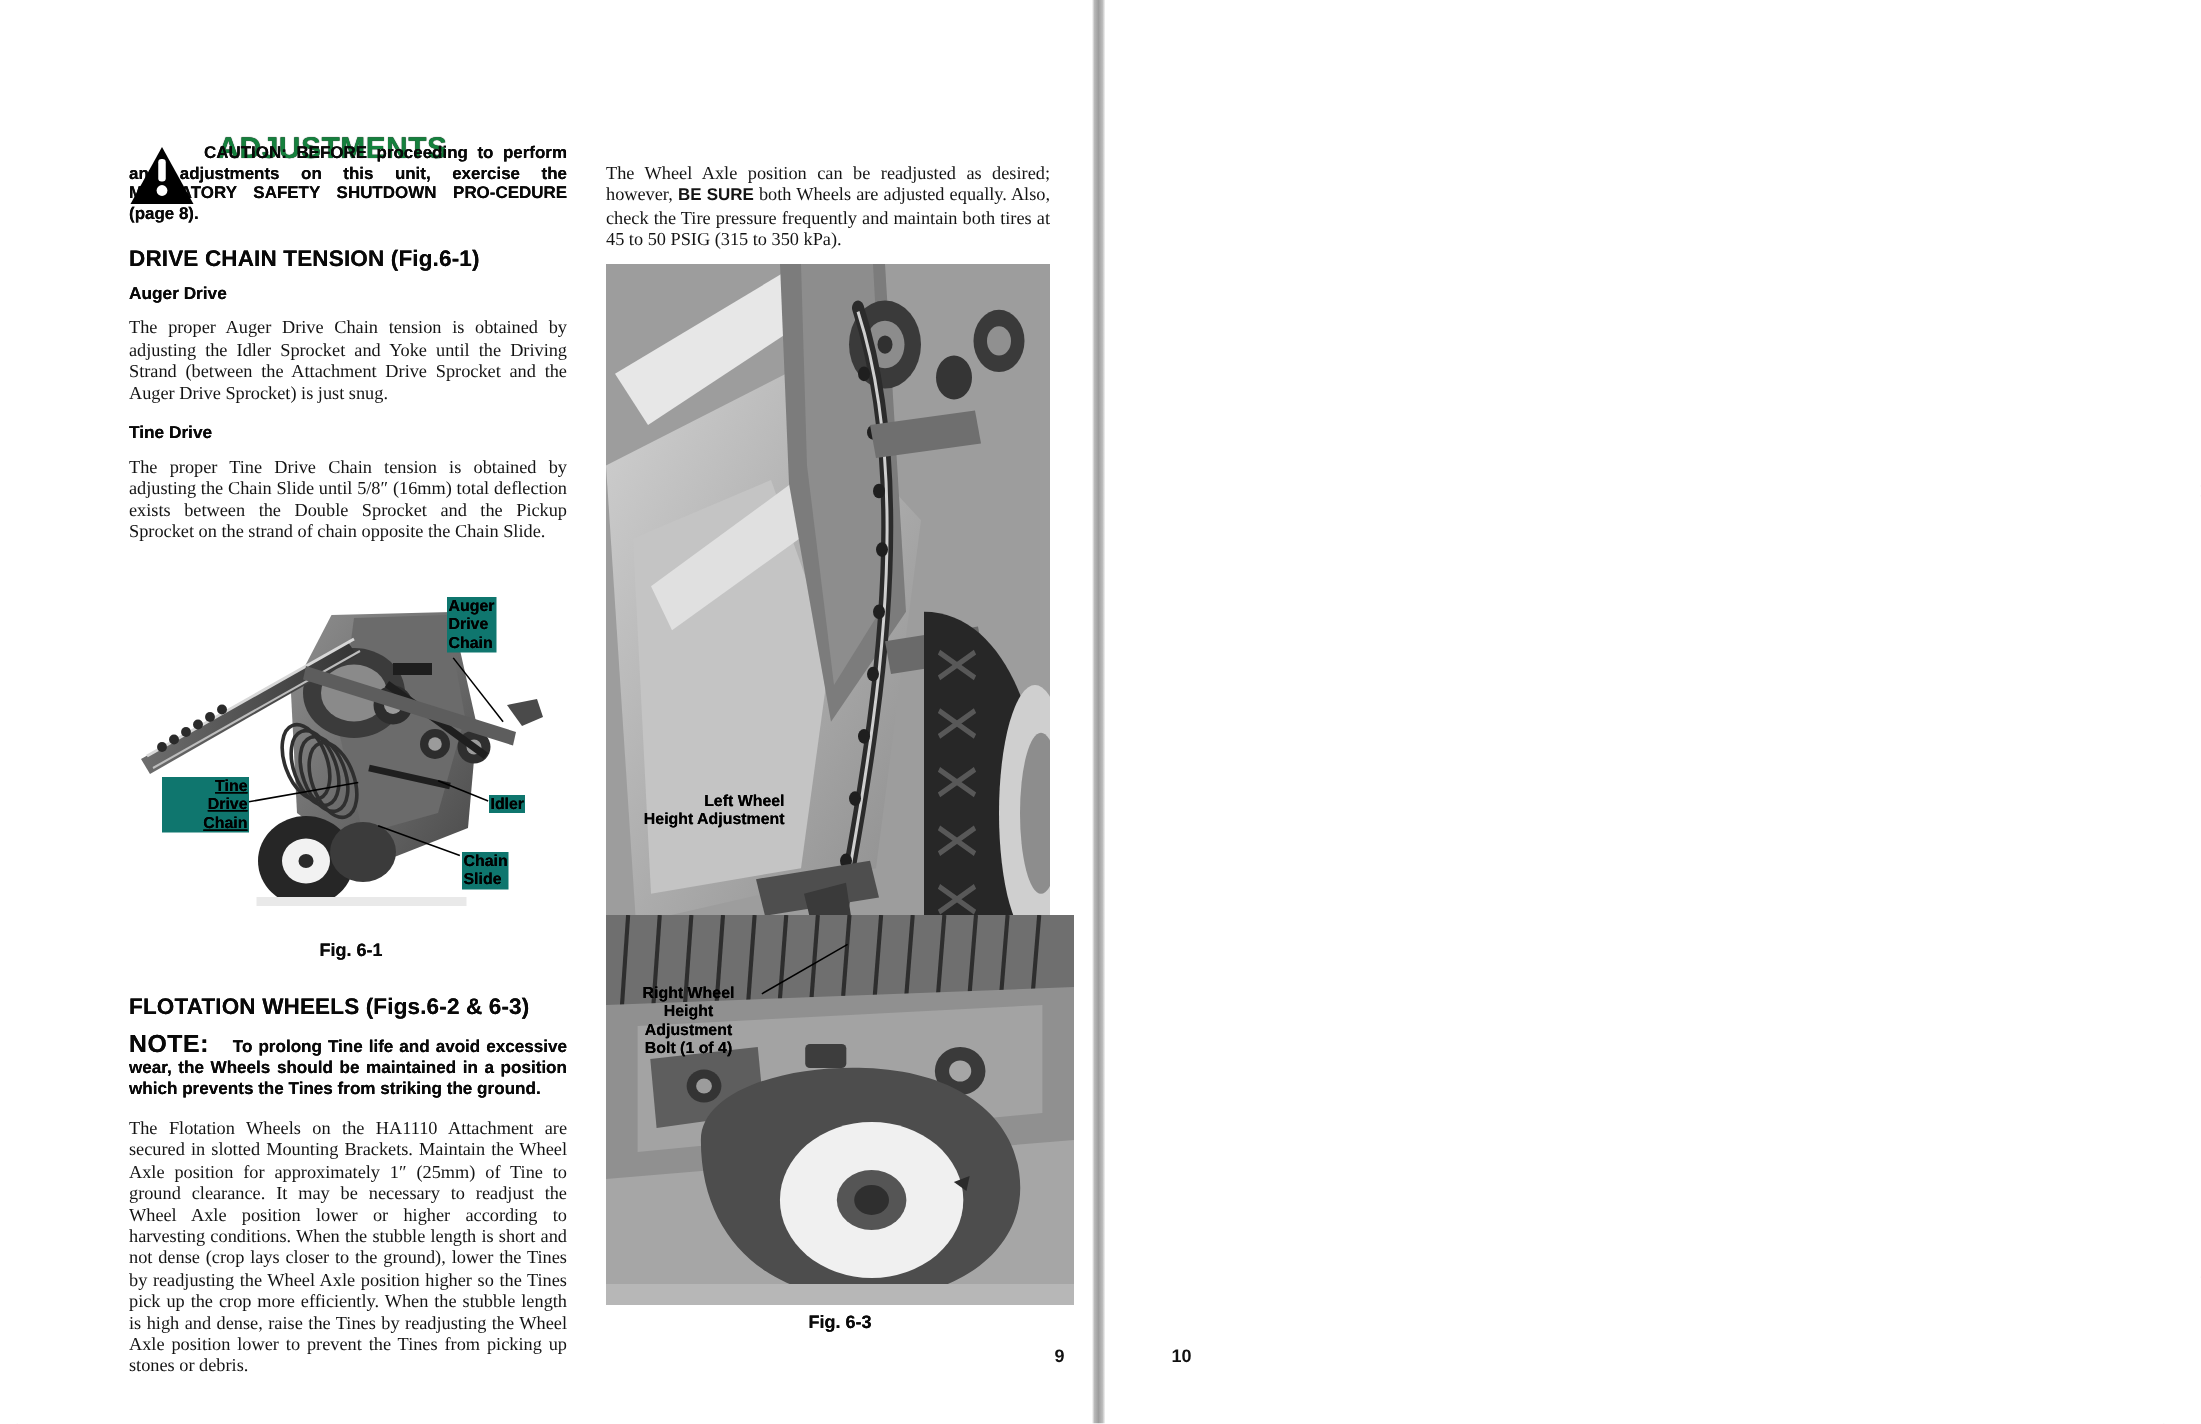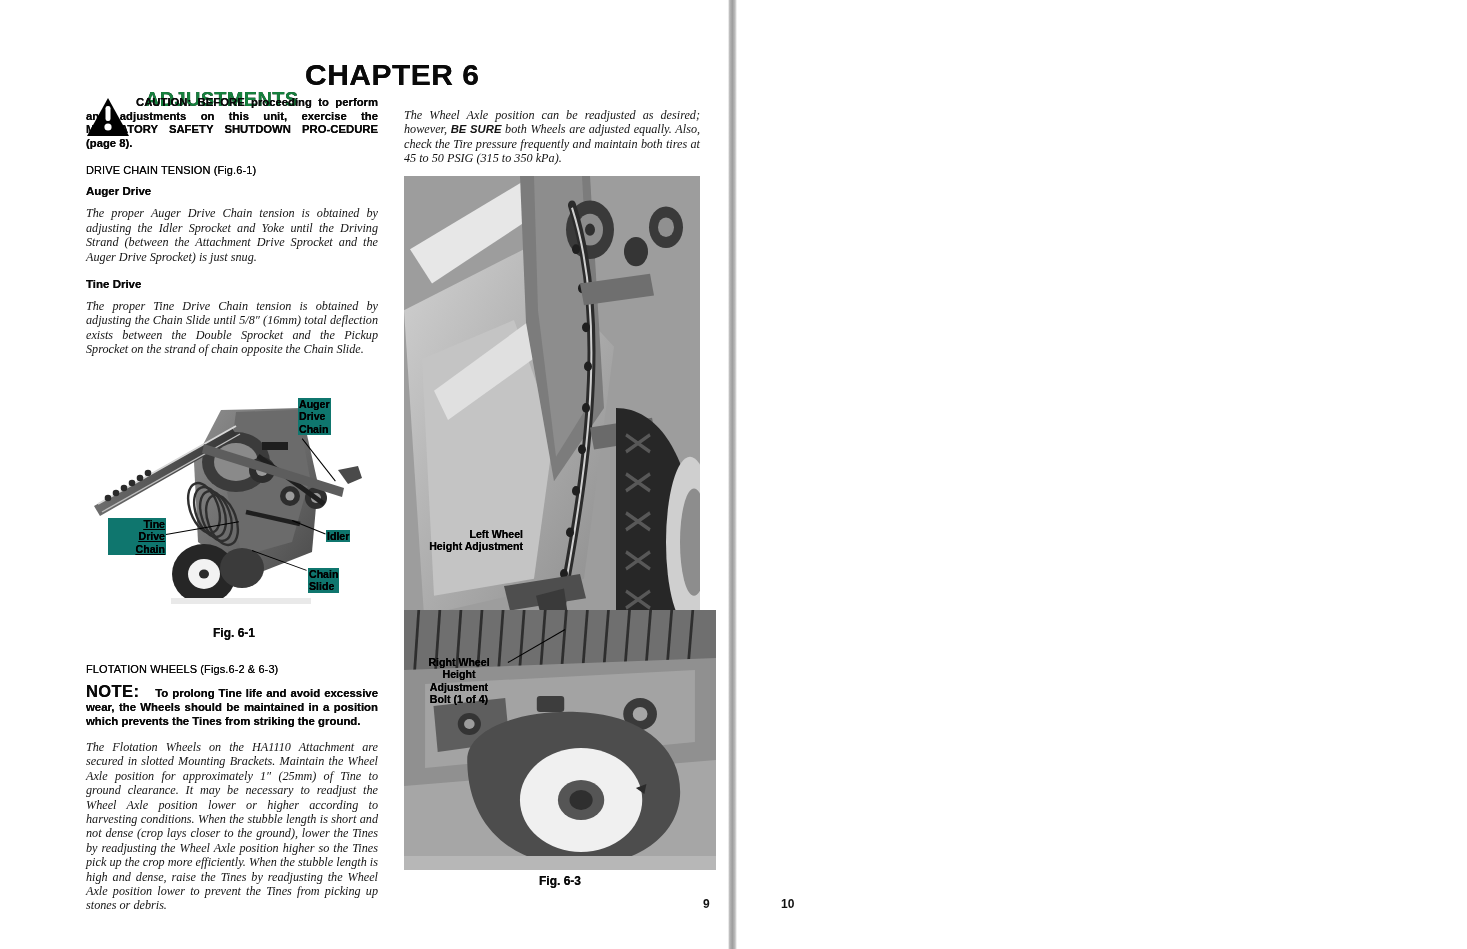--- a/index.html
+++ b/index.html
@@ -87,22 +87,22 @@
     font-family: "Liberation Sans", sans-serif;
     font-weight: bold;
     font-size: 20px;
     letter-spacing: 0.3px;
     color: #15803d;
     text-shadow: 0 0 0.6px #0a0a0a;
   }
 
   h3.head {
     font-family: "Liberation Sans", sans-serif;
-    font-weight: normal;
-    font-size: 11px;
+    font-weight: bold;
+    font-size: 15px;
     margin: 0 0 9px 0;
     letter-spacing: 0.1px;
     color: #090909;
     text-shadow: 0 0 0.4px #090909;
   }
   h4.subhead {
     font-family: "Liberation Sans", sans-serif;
     font-weight: bold;
     font-size: 11.5px;
     margin: 14px 0 9px 0;
@@ -111,21 +111,20 @@
   }
 
   p.body {
     font-family: "Liberation Serif", serif;
     font-size: 12.2px;
     line-height: 14.4px;
     text-align: justify;
     margin: 0 0 13px 0;
     color: #141414;
     hyphens: none;
-    font-style: italic;
   }
 
   .bold-inline {
     font-family: "Liberation Sans", sans-serif;
     font-weight: bold;
     font-size: 11.3px;
   }
 
   
   .caution-block {
@@ -227,21 +226,20 @@
 
   <div class="scan-arc arc-a"></div>
   <div class="scan-arc arc-b"></div>
   <div class="scan-arc arc-c"></div>
 
   <div class="edge-line edge-left"></div>
   <div class="edge-line edge-right"></div>
 
   <div class="page page-left">
 
-    <div class="chapter-title">CHAPTER 6</div>
     <div class="section-title">ADJUSTMENTS</div>
 
     <div class="col p9-c1">
 
       <div class="caution-block">
         <svg class="caution-tri" viewBox="0 0 44 40">
           <polygon points="22,1 43,39 1,39" fill="#000"></polygon>
           <rect x="19.5" y="9" width="5" height="15" rx="2.2" fill="#fff"></rect>
           <circle cx="22" cy="30" r="3.6" fill="#fff"></circle>
         </svg>

